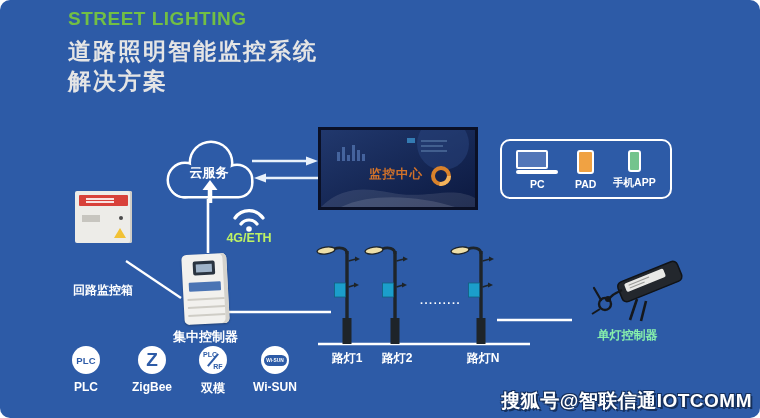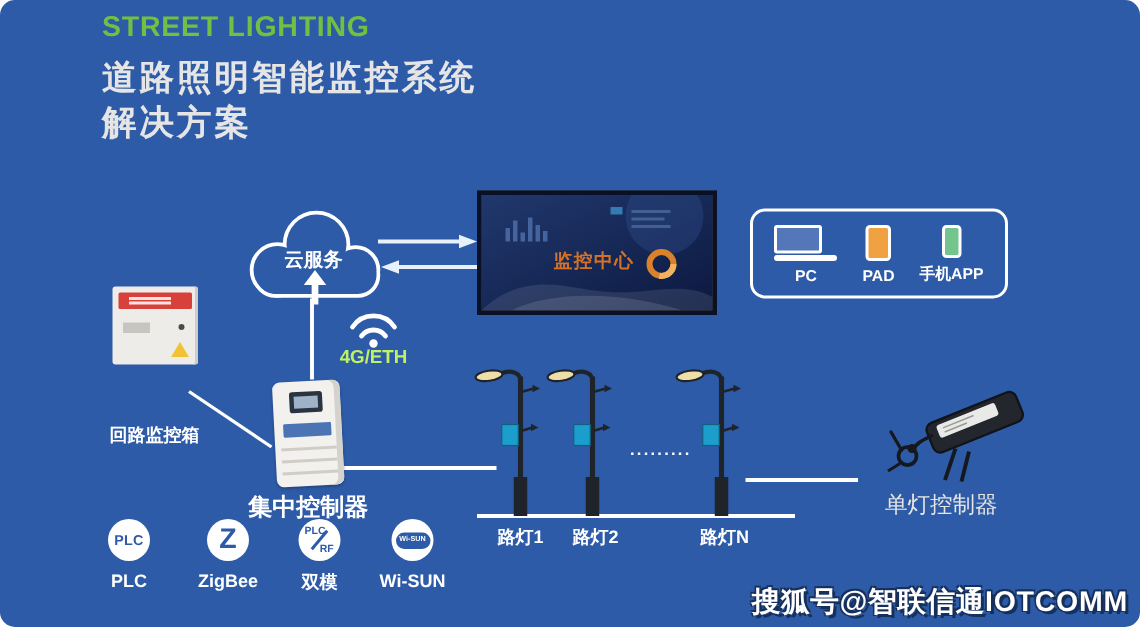--- a/index.html
+++ b/index.html
@@ -15,21 +15,21 @@
   .title-zh.l1{top:36px;}
   .title-zh.l2{top:66px;}
   
   svg.overlay{left:0;top:0;pointer-events:none;}
   
   .cloud-wrap{left:155px;top:136px;width:110px;height:74px;}
   
   .wifi-wrap{left:232px;top:205px;width:34px;height:27px;}
   .wifi-label{left:218px;top:231px;width:62px;text-align:center;color:#bef264;font-weight:bold;font-size:12.5px;}
   
-  .monitor{left:318px;top:127px;width:160px;height:83px;background:#404040;border:3px solid #0a1026;box-sizing:border-box;}
+  .monitor{left:318px;top:127px;width:160px;height:83px;background:#ffffff;border:3px solid #0a1026;box-sizing:border-box;}
   .monitor-label{left:0;top:36px;width:150px;text-align:center;color:#d2722a;font-weight:bold;font-size:12.5px;letter-spacing:1px;}
   
   .panel{left:500px;top:139px;width:172px;height:60px;border:2px solid #ffffff;border-radius:10px;
     display:flex;justify-content:space-around;align-items:center;box-sizing:border-box;padding:4px 6px 2px;}
   .dev{display:flex;flex-direction:column;align-items:center;}
   .dev-label{color:#ffffff;font-size:10.5px;font-weight:bold;margin-top:4px;}
   .pc-screen{width:32px;height:19px;background:#5377b8;border:2.5px solid #ffffff;border-radius:2px;box-sizing:border-box;}
   .pc-base{width:42px;height:3.5px;background:#ffffff;border-radius:2px;margin-top:1px;}
   .pad-icon{width:17px;height:24px;background:#f0a243;border:2px solid #ffffff;border-radius:3px;box-sizing:border-box;}
   .phone-icon{width:13px;height:22px;background:#74c48d;border:2px solid #ffffff;border-radius:3px;box-sizing:border-box;}
@@ -41,28 +41,28 @@
   .cab-dot{position:absolute;right:9px;top:25px;width:4px;height:4px;border-radius:50%;background:#4a4a4a;}
   .cab-tri{position:absolute;right:6px;bottom:5px;width:0;height:0;border-left:6px solid transparent;border-right:6px solid transparent;border-bottom:10px solid #f2c235;}
   .cabinet-label{left:58px;top:245px;width:90px;text-align:center;color:#ffffff;font-weight:bold;font-size:12px;margin-top:37px;}
   
   .conc{left:183px;top:254px;width:45px;height:70px;background:#f2f1ee;border-radius:5px;transform:rotate(-3deg);
     box-shadow:inset -4px 0 0 #d4d2cc,0 1px 2px rgba(0,0,0,.3);}
   .conc-lcd{position:absolute;left:11px;top:7px;width:22px;height:14px;background:#2a3440;border-radius:2px;}
   .conc-lcd:before{content:"";position:absolute;left:3px;top:3px;right:3px;bottom:3px;background:#9fb3c8;}
   .conc-band{position:absolute;left:6px;top:28px;width:32px;height:9px;background:#4a74b4;border-radius:1px;}
   .conc-line{position:absolute;left:4px;width:37px;height:1.5px;background:#cfcdc6;}
-  .conc-label{left:158px;top:328px;width:95px;text-align:center;color:#ffffff;font-weight:bold;font-size:16px;}
+  .conc-label{left:158px;top:328px;width:95px;text-align:center;color:#ffffff;font-weight:bold;font-size:13px;}
   
   .lamp-wrap{top:246px;width:60px;height:100px;}
   .lamp-label{top:350px;width:60px;text-align:center;color:#ffffff;font-weight:bold;font-size:12px;}
   .lamp-ellipsis{left:420px;top:294px;width:56px;color:#ffffff;font-weight:bold;font-size:11px;letter-spacing:1.5px;}
   
   .slc-wrap{left:588px;top:244px;width:108px;height:84px;}
-  .slc-label{left:585px;top:327px;width:85px;text-align:center;color:#e5e5e5;font-weight:normal;font-size:15px;}
+  .slc-label{left:585px;top:327px;width:85px;text-align:center;color:#86efac;font-weight:bold;font-size:12px;}
   
   .proto{top:346px;width:64px;display:flex;flex-direction:column;align-items:center;}
   .proto-circle{width:28px;height:28px;border-radius:50%;background:#ffffff;display:flex;align-items:center;justify-content:center;position:relative;}
   .proto-label{margin-top:6px;color:#ffffff;font-weight:bold;font-size:12px;}
   .plc-text{color:#2d5ba7;font-weight:800;font-size:9.5px;letter-spacing:.2px;}
   .zig-z{color:#2d5ba7;font-weight:800;font-size:19px;line-height:1;transform:translateY(-1px);}
   .dual-top{position:absolute;left:4px;top:4.5px;font-size:7px;font-weight:800;color:#2d5ba7;}
   .dual-bottom{position:absolute;right:4.5px;bottom:4.5px;font-size:7px;font-weight:800;color:#2d5ba7;}
   .dual-slash{position:absolute;left:6px;top:13px;width:16px;height:2px;background:#2d5ba7;transform:rotate(-50deg);}
   .wisun-pill{width:23px;height:11px;border-radius:6px;background:#2d5ba7;display:flex;align-items:center;justify-content:center;}

